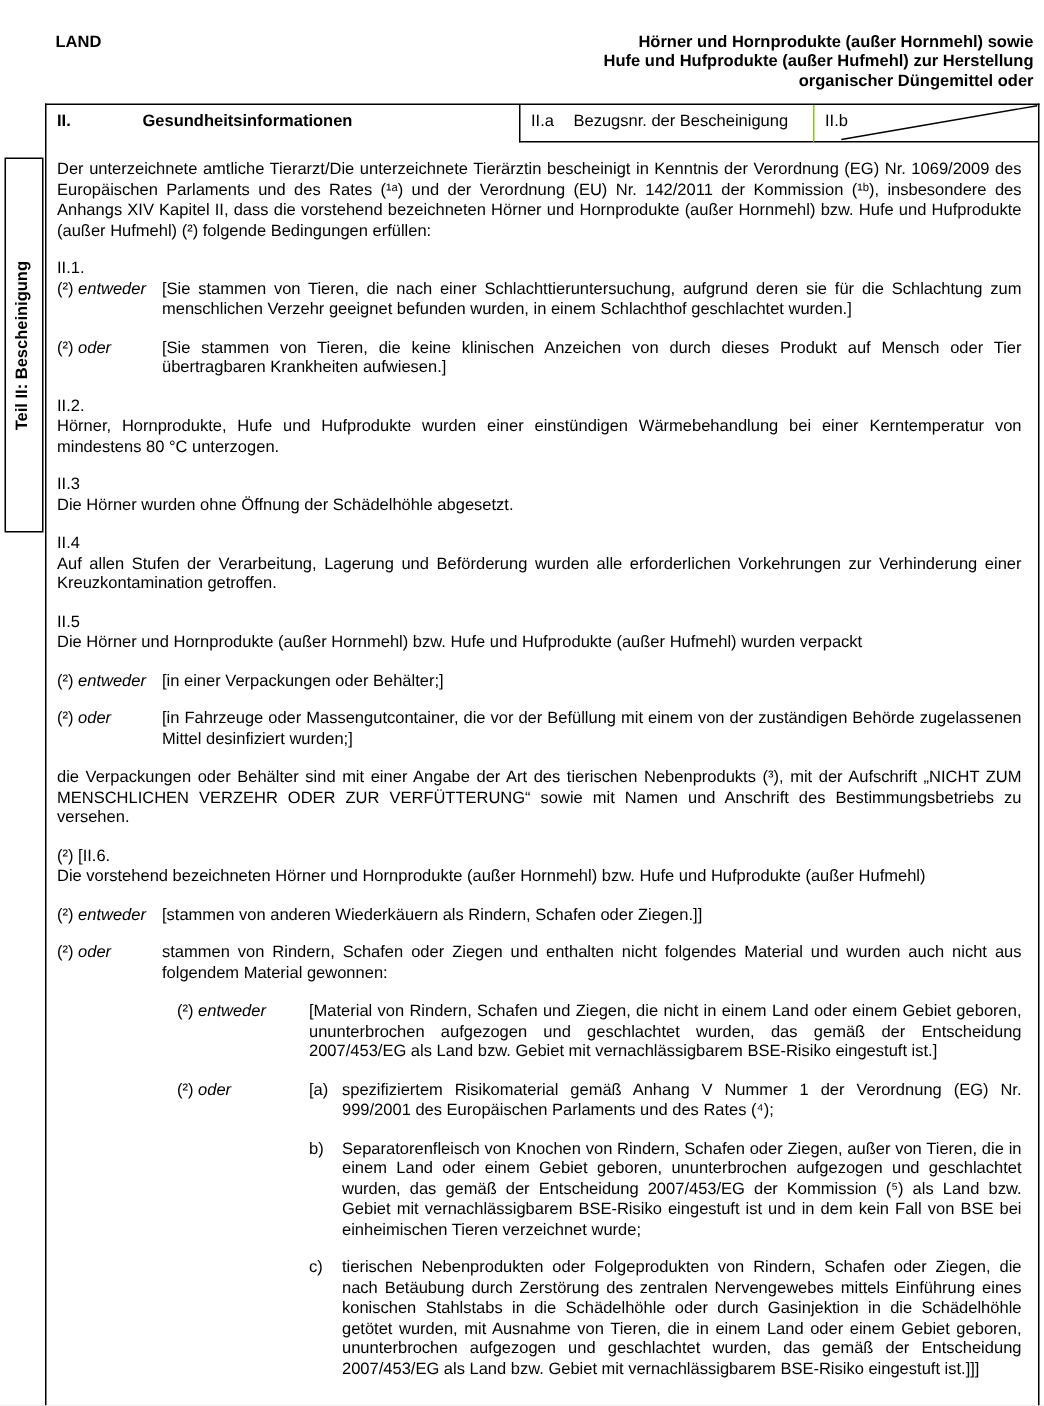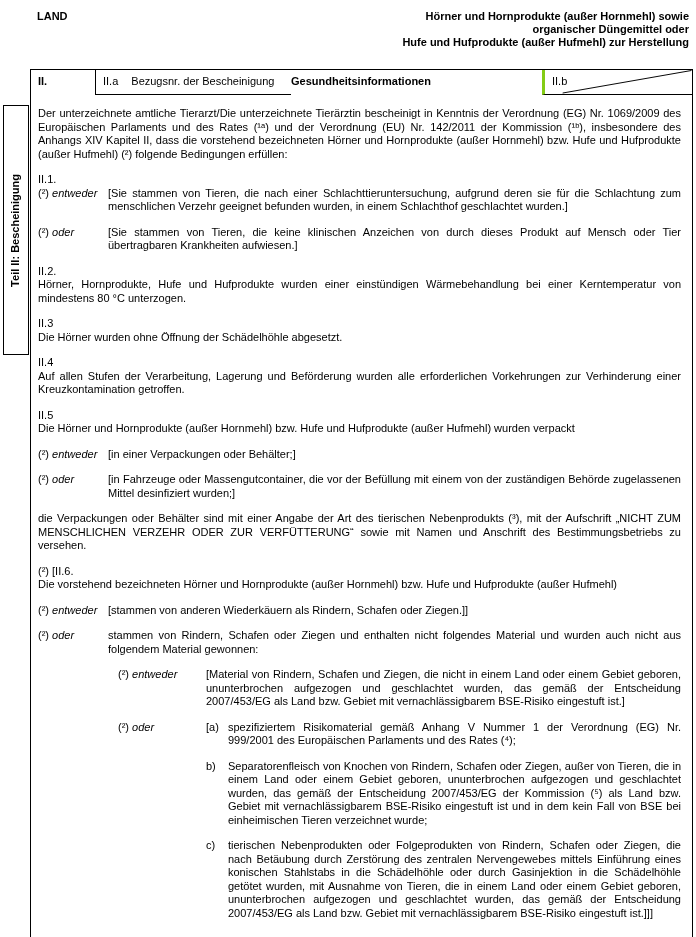--- a/index.html
+++ b/index.html
@@ -9,21 +9,21 @@
     width: 696px; height: 937px;
     margin: 0 auto;
     background: #ffffff;
     color: #000;
     font-family: "Liberation Sans", "DejaVu Sans", sans-serif;
     font-size: 11px;
     line-height: 13.5px;
     overflow: hidden;
   }
   .doc-header {
-    position: absolute; top: 10px; left: 37px; right: 7px;
+    position: absolute; top: 22px; left: 37px; right: 7px;
     display: flex; justify-content: space-between; align-items: flex-start;
   }
   .land { font-weight: bold; }
   .doc-title { text-align: right; font-weight: bold; line-height: 12.8px; }
   .side-tab {
     position: absolute; left: 3px; top: 105px; width: 26px; height: 250px;
     border: 1px solid #000; background: #fff;
     display: flex; align-items: center; justify-content: center;
   }
   .side-tab span {
@@ -35,21 +35,21 @@
     width: 663px; height: 880px;
     border: 1px solid #000; border-bottom: none;
     overflow: hidden;
   }
   .head-row { display: flex; height: 25px; }
   .hc { padding-top: 5px; }
   .hc-no   { width: 64px; padding-left: 7px; font-weight: bold; }
   .hc-title{ flex: 1; font-weight: bold; }
   .hc-iia  { width: 196px; border-left: 1px solid #000; border-bottom: 1px solid #000;
              padding-left: 7px; display: flex; gap: 13px; }
-  .hc-iib  { width: 150px; border-left: 3px solid #84cc16; border-bottom: 1px solid #000;
+  .hc-iib  { width: 150px; border-left: 1px solid #84cc16; border-bottom: 1px solid #000;
              padding-left: 7px; position: relative; }
   .hc-iib svg { position: absolute; left: 0; top: 0; width: 100%; height: 100%; display: block; }
   .body { padding: 12px 11px 0 7px; }
   .row { display: flex; margin-bottom: 12px; flex-direction: column; }
   .num { width: 58px; flex: none; }
   .content { flex: 1; min-width: 0; }
   .content > p { margin-bottom: 12px; }
   .content > p:last-child { margin-bottom: 0; }
   .jt { text-align: justify; }
   .cond { display: flex; margin-bottom: 12px; }
@@ -67,38 +67,38 @@
 </style>
 </head>
 <body>
 
 <div class="page">
 
   <div class="doc-header">
     <div class="land">LAND</div>
     <div class="doc-title">
       <div>Hörner und Hornprodukte (außer Hornmehl) sowie</div>
+      <div>Hufe und Hufprodukte (außer Hufmehl) zur Herstellung</div>
       <div>organischer Düngemittel oder</div>
-      <div>Hufe und Hufprodukte (außer Hufmehl) zur Herstellung</div>
     </div>
   </div>
 
   <div class="side-tab">
     <span>Teil II: Bescheinigung</span>
   </div>
 
   <div class="main-box">
 
     <div class="head-row">
       <div class="hc hc-no">II.</div>
+      <div class="hc hc-title">Gesundheitsinformationen</div>
       <div class="hc hc-iia">
         <span>II.a</span>
         <span>Bezugsnr. der Bescheinigung</span>
       </div>
-      <div class="hc hc-title">Gesundheitsinformationen</div>
       <div class="hc hc-iib">
         <span>II.b</span>
         <svg viewBox="0 0 150 25" preserveAspectRatio="none">
           <line x1="18" y1="24" x2="149.5" y2="0.5" stroke="#000" stroke-width="1"></line>
         </svg>
       </div>
     </div>
 
     <div class="body">
 

